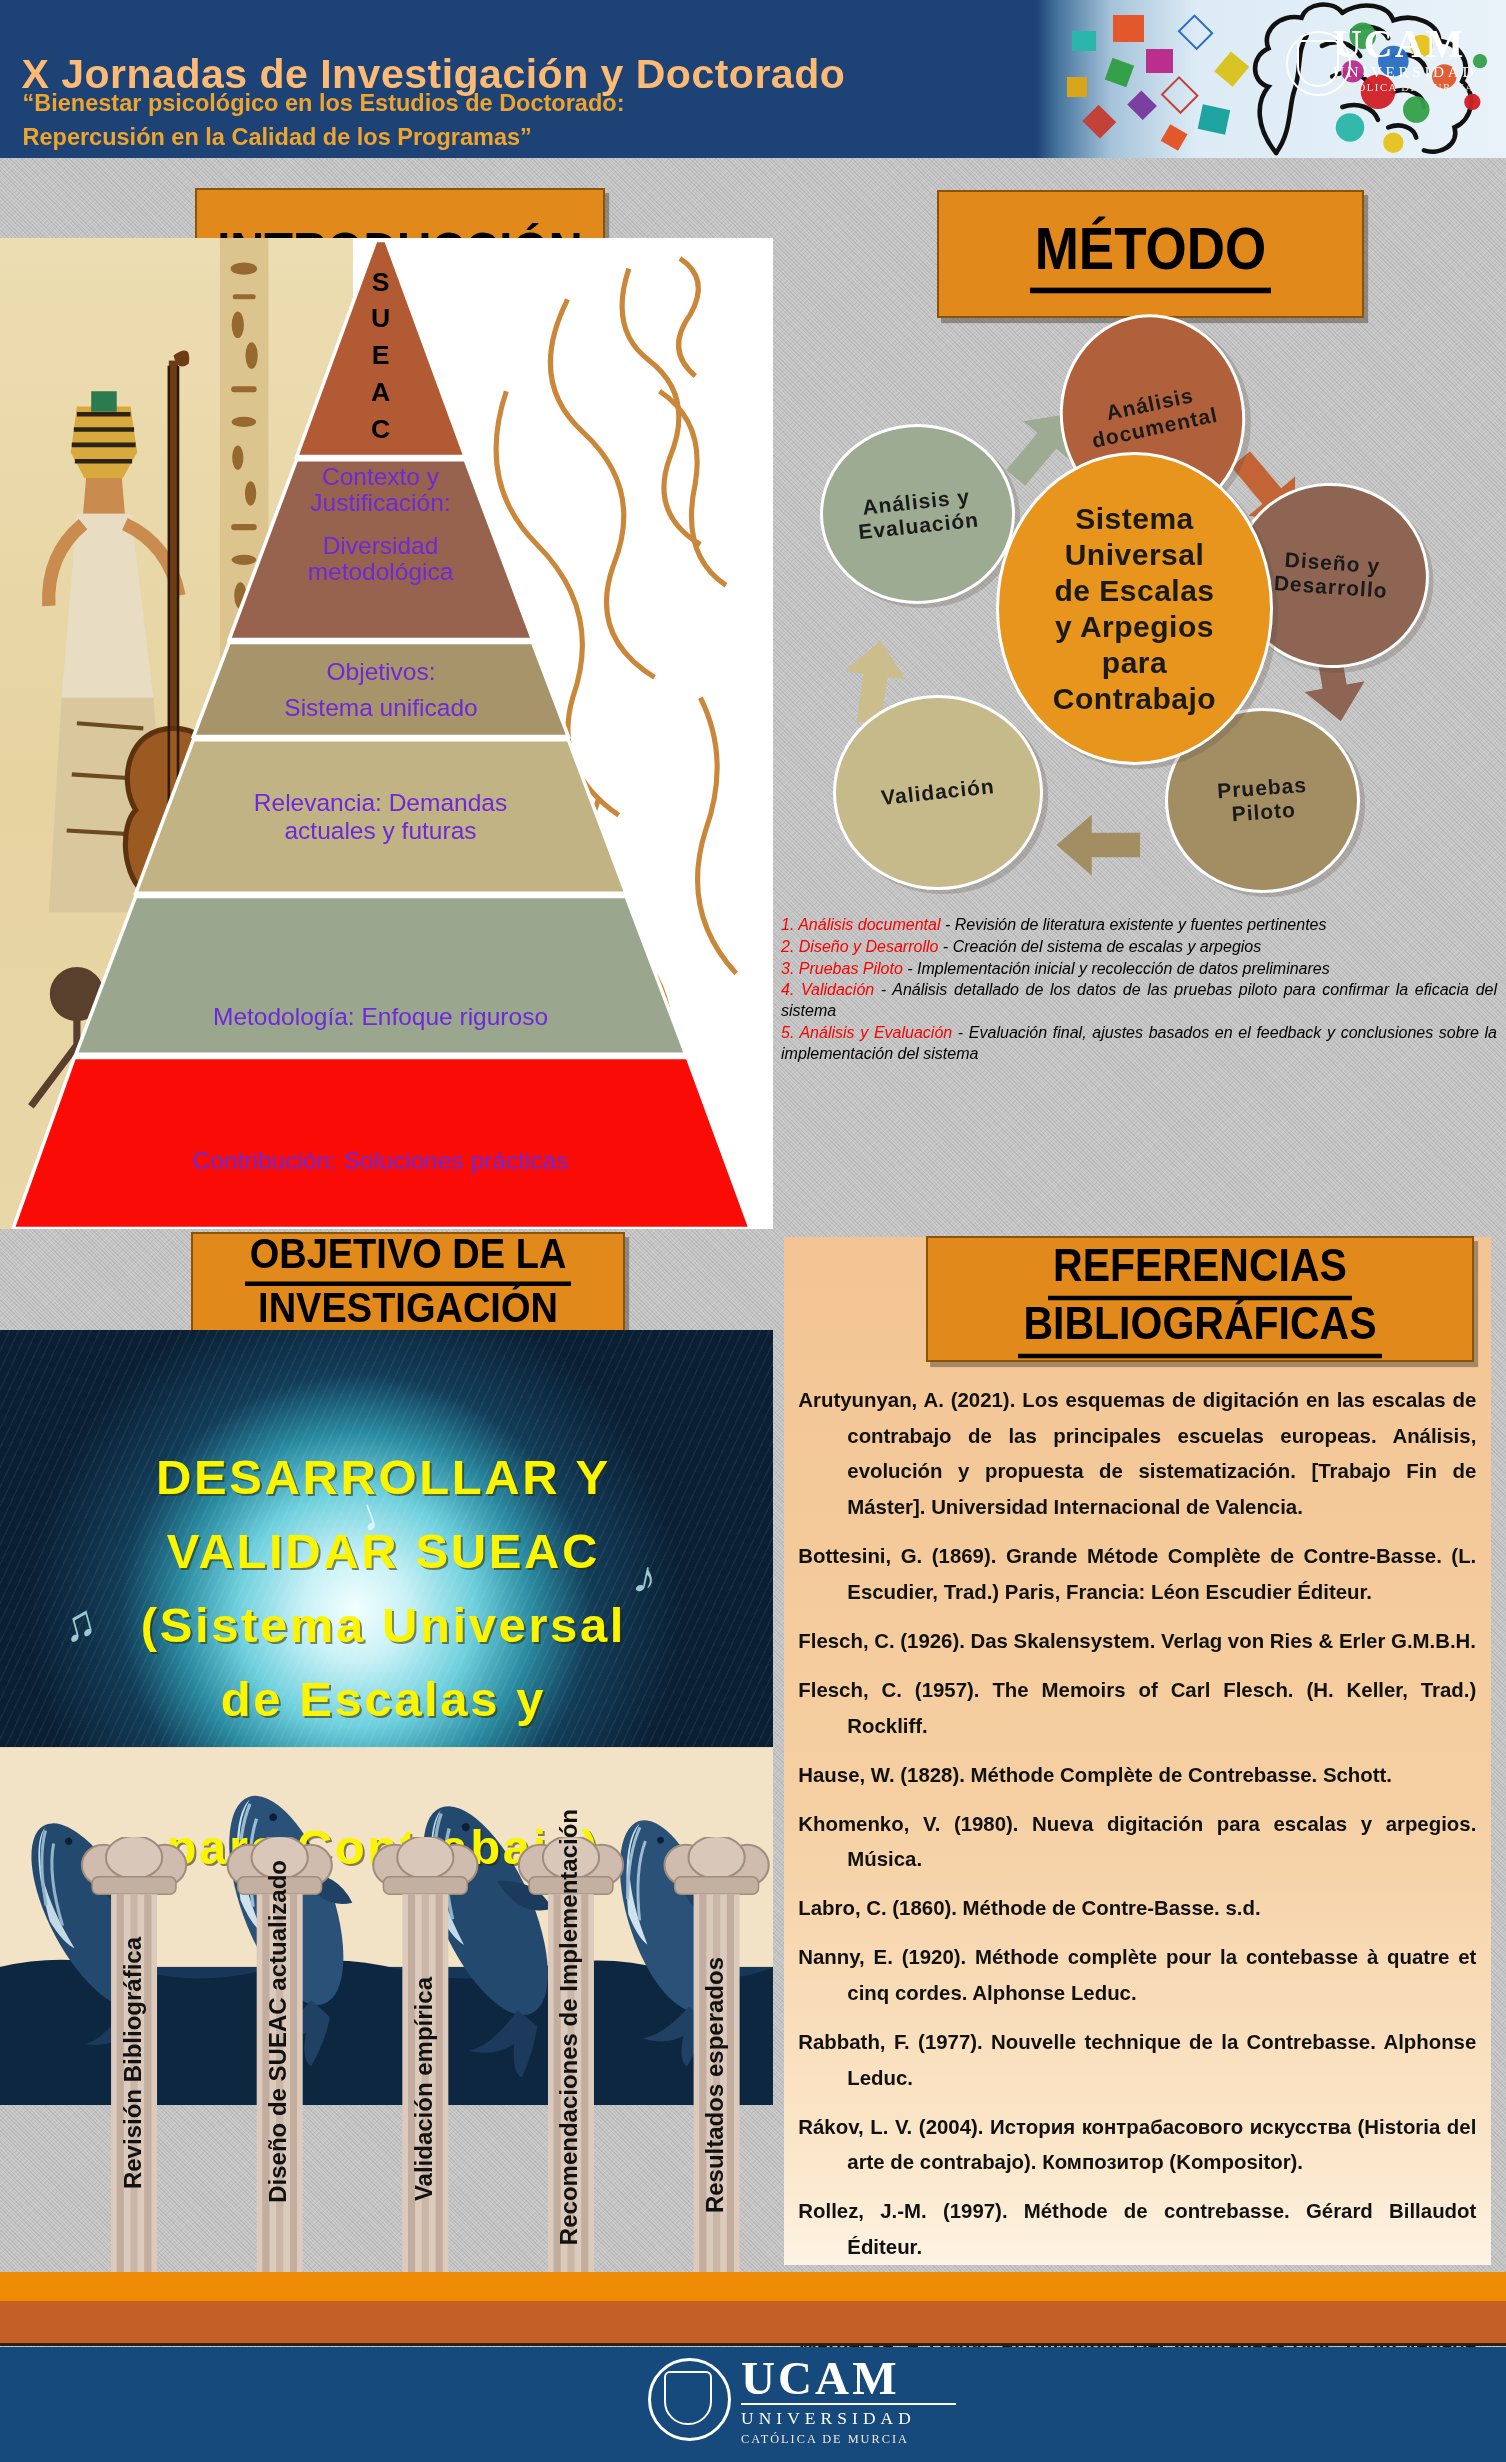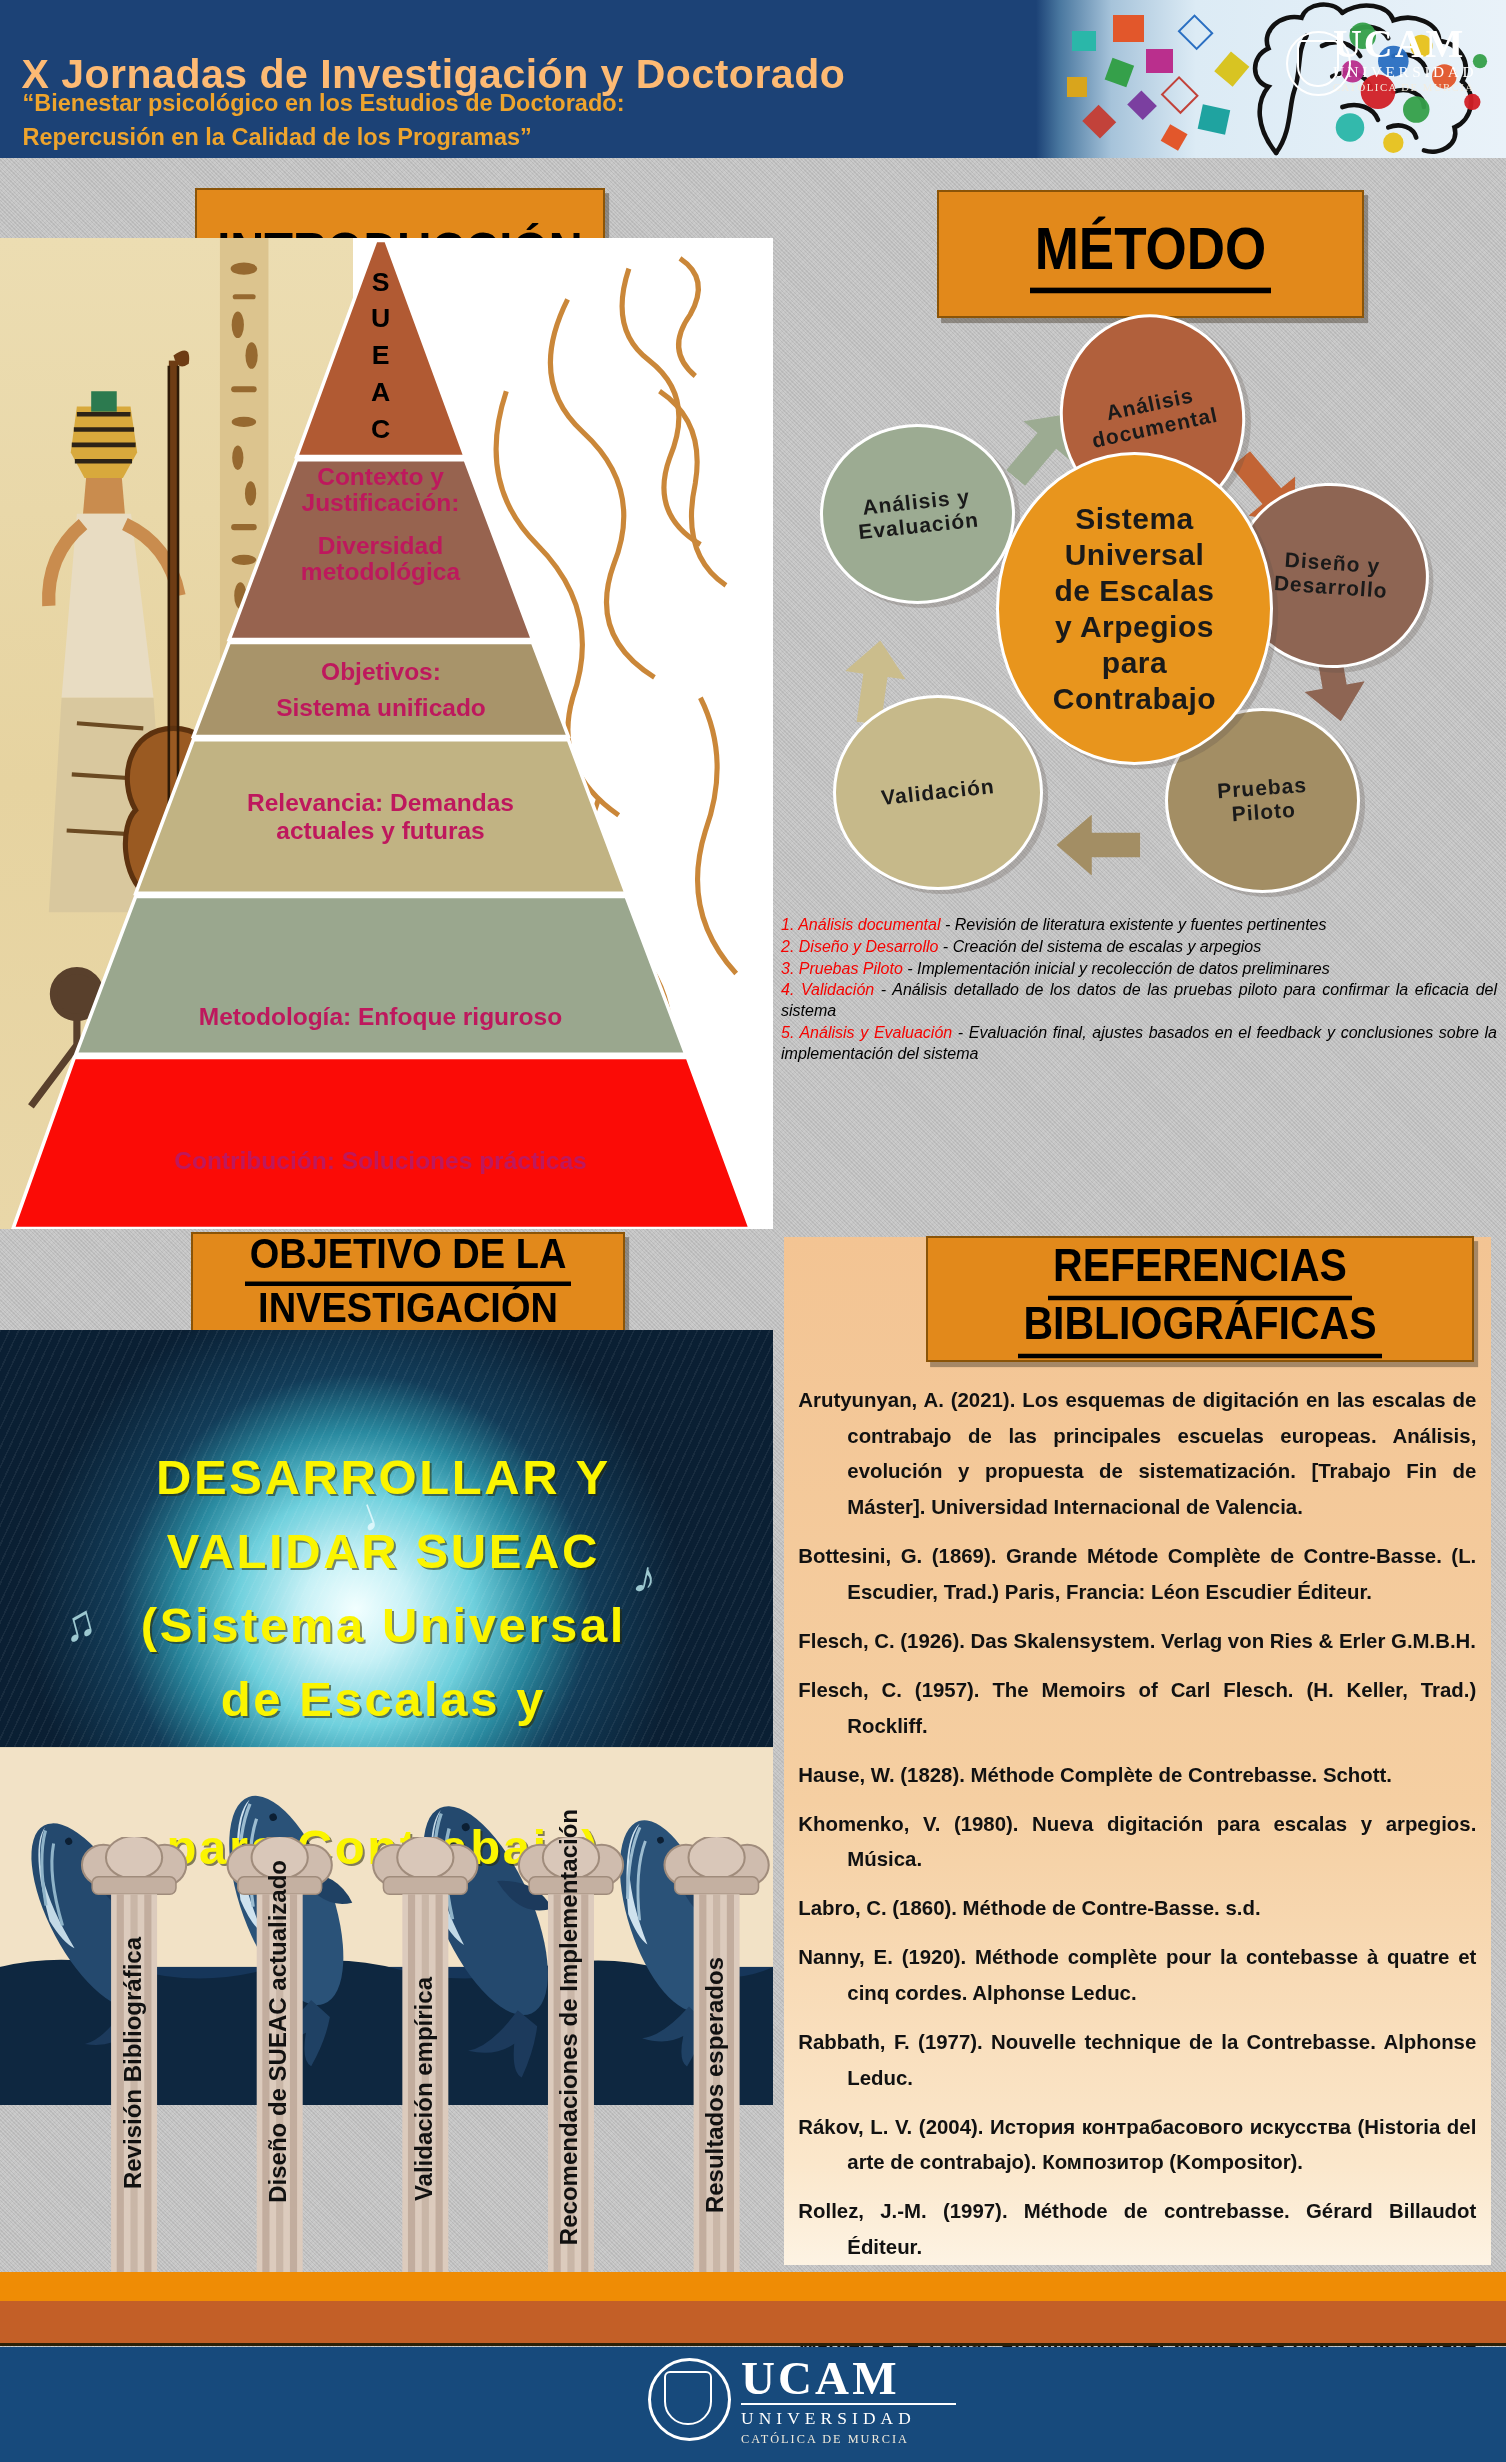--- a/index.html
+++ b/index.html
@@ -24,21 +24,21 @@
   .ucam-mini .u2{font-family:"Liberation Serif",serif;font-size:15.3px;letter-spacing:3.6px;}
   .ucam-mini .u3{font-family:"Liberation Serif",serif;font-size:10.7px;letter-spacing:1.5px;color:#f3ede0;}
   
   .hbox{background:#e2891b;border:2.6px solid #8a5408;box-shadow:4.1px 5.1px 0 rgba(70,60,45,.45);
         display:flex;flex-direction:column;align-items:center;justify-content:center;gap:7.2px;margin-left:11px;}
   .hbox span{color:#000;font-weight:900;border-bottom:5.6px solid #000;padding:0 5.1px 5.1px 5.1px;white-space:nowrap;transform:scaleY(1.12);}
   
   .collage{left:0;top:238px;width:773px;height:991px;background:#fff;overflow:hidden;}
   .egypt{position:absolute;left:0;top:0;width:353px;height:991px;background:linear-gradient(#ecddb2,#e6d3a0 55%,#e9d7a8);}
   .sketchpane{position:absolute;left:353px;top:0;width:420px;height:991px;background:#fff;}
-  .pyr-text{position:absolute;text-align:center;color:#be185d;font-weight:700;}
+  .pyr-text{position:absolute;text-align:center;color:#6d28d9;font-weight:400;}
   .sueac-letter{position:absolute;left:355px;width:51px;text-align:center;font-size:26.6px;font-weight:900;color:#000;}
   
   .circle{position:absolute;border-radius:50%;border:3.6px solid #fff;display:flex;align-items:center;justify-content:center;text-align:center;color:#1a1a1a;font-weight:900;box-shadow:5.1px 4.1px 0 rgba(90,80,70,.25);}
   .node-label{font-size:21px;line-height:1.15;letter-spacing:1px;}
   .center-circle{font-size:30px;line-height:1.2;letter-spacing:0.5px;}
   .barrow{position:absolute;width:61px;height:84px;clip-path:polygon(50% 0,100% 42%,70% 42%,70% 100%,30% 100%,30% 42%,0 42%);filter:drop-shadow(0 0 2.6px #fff) drop-shadow(0 0 1px #fff);}
   
   .steps{left:781px;top:915px;width:716px;color:#000;}
   .steps p{margin:0 0 1px 0;font-size:16px;line-height:1.30;font-weight:400;font-style:italic;text-align:justify;}
   .steps .lead{color:#f50300;}

